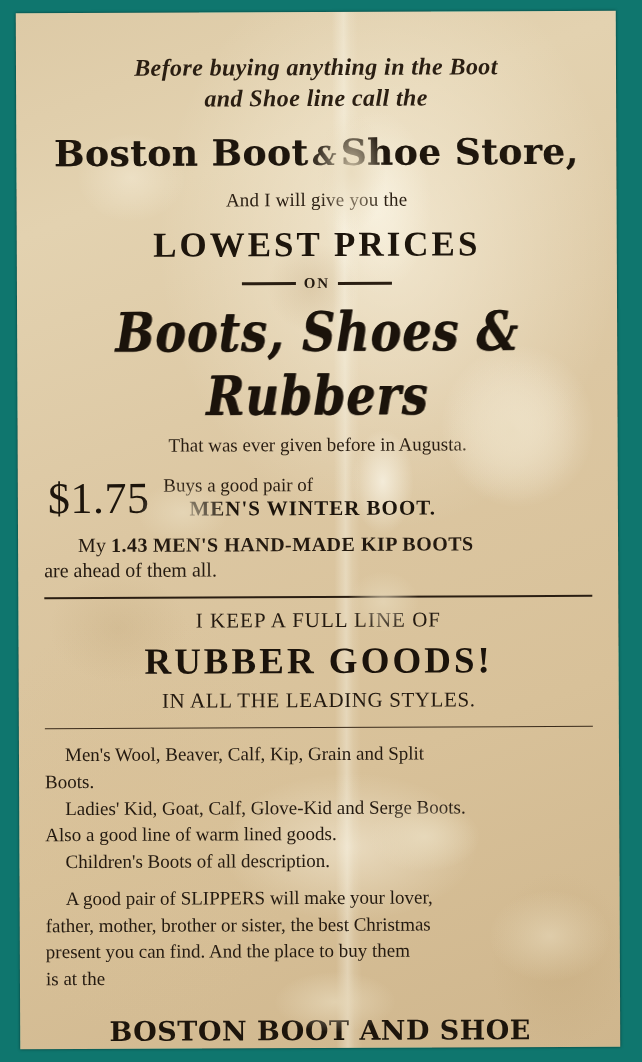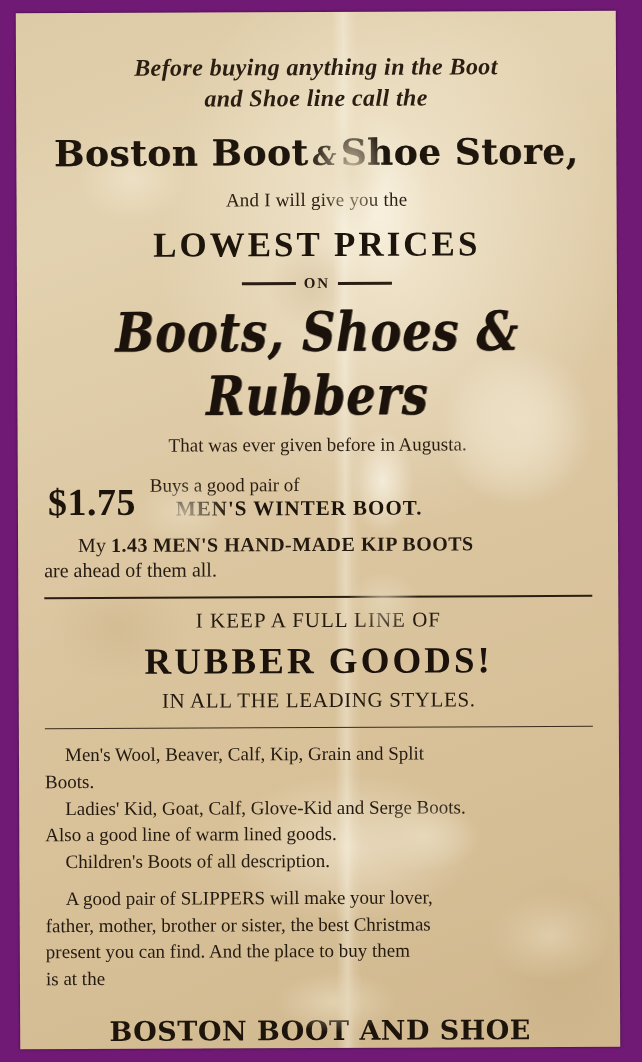--- a/index.html
+++ b/index.html
@@ -11,21 +11,21 @@
     width: 642px;
     height: 1062px;
     overflow: hidden;
     font-family: "Liberation Serif", serif;
   }
 
   #page {
     position: relative;
     width: 642px;
     height: 1062px;
-    background: #701a75;
+    background: #0f766e;
   }
 
   
   #card {
     position: absolute;
     left: 18px;
     top: 12px;
     width: 600px;
     height: 1036px;
     background:
@@ -159,22 +159,22 @@
 
   .price-row {
     display: flex;
     align-items: flex-end;
     justify-content: flex-start;
     margin: 18px 0 0 4px;
     text-align: left;
   }
   .price-big {
     font-family: "Liberation Serif", serif;
-    font-weight: bold;
-    font-size: 38px;
+    font-weight: normal;
+    font-size: 44px;
     letter-spacing: 0.5px;
     color: #1d150c;
     line-height: 1;
     text-align: right;
   }
   .price-right {
     margin-left: 14px;
     line-height: 1.15;
   }
   .buys {

